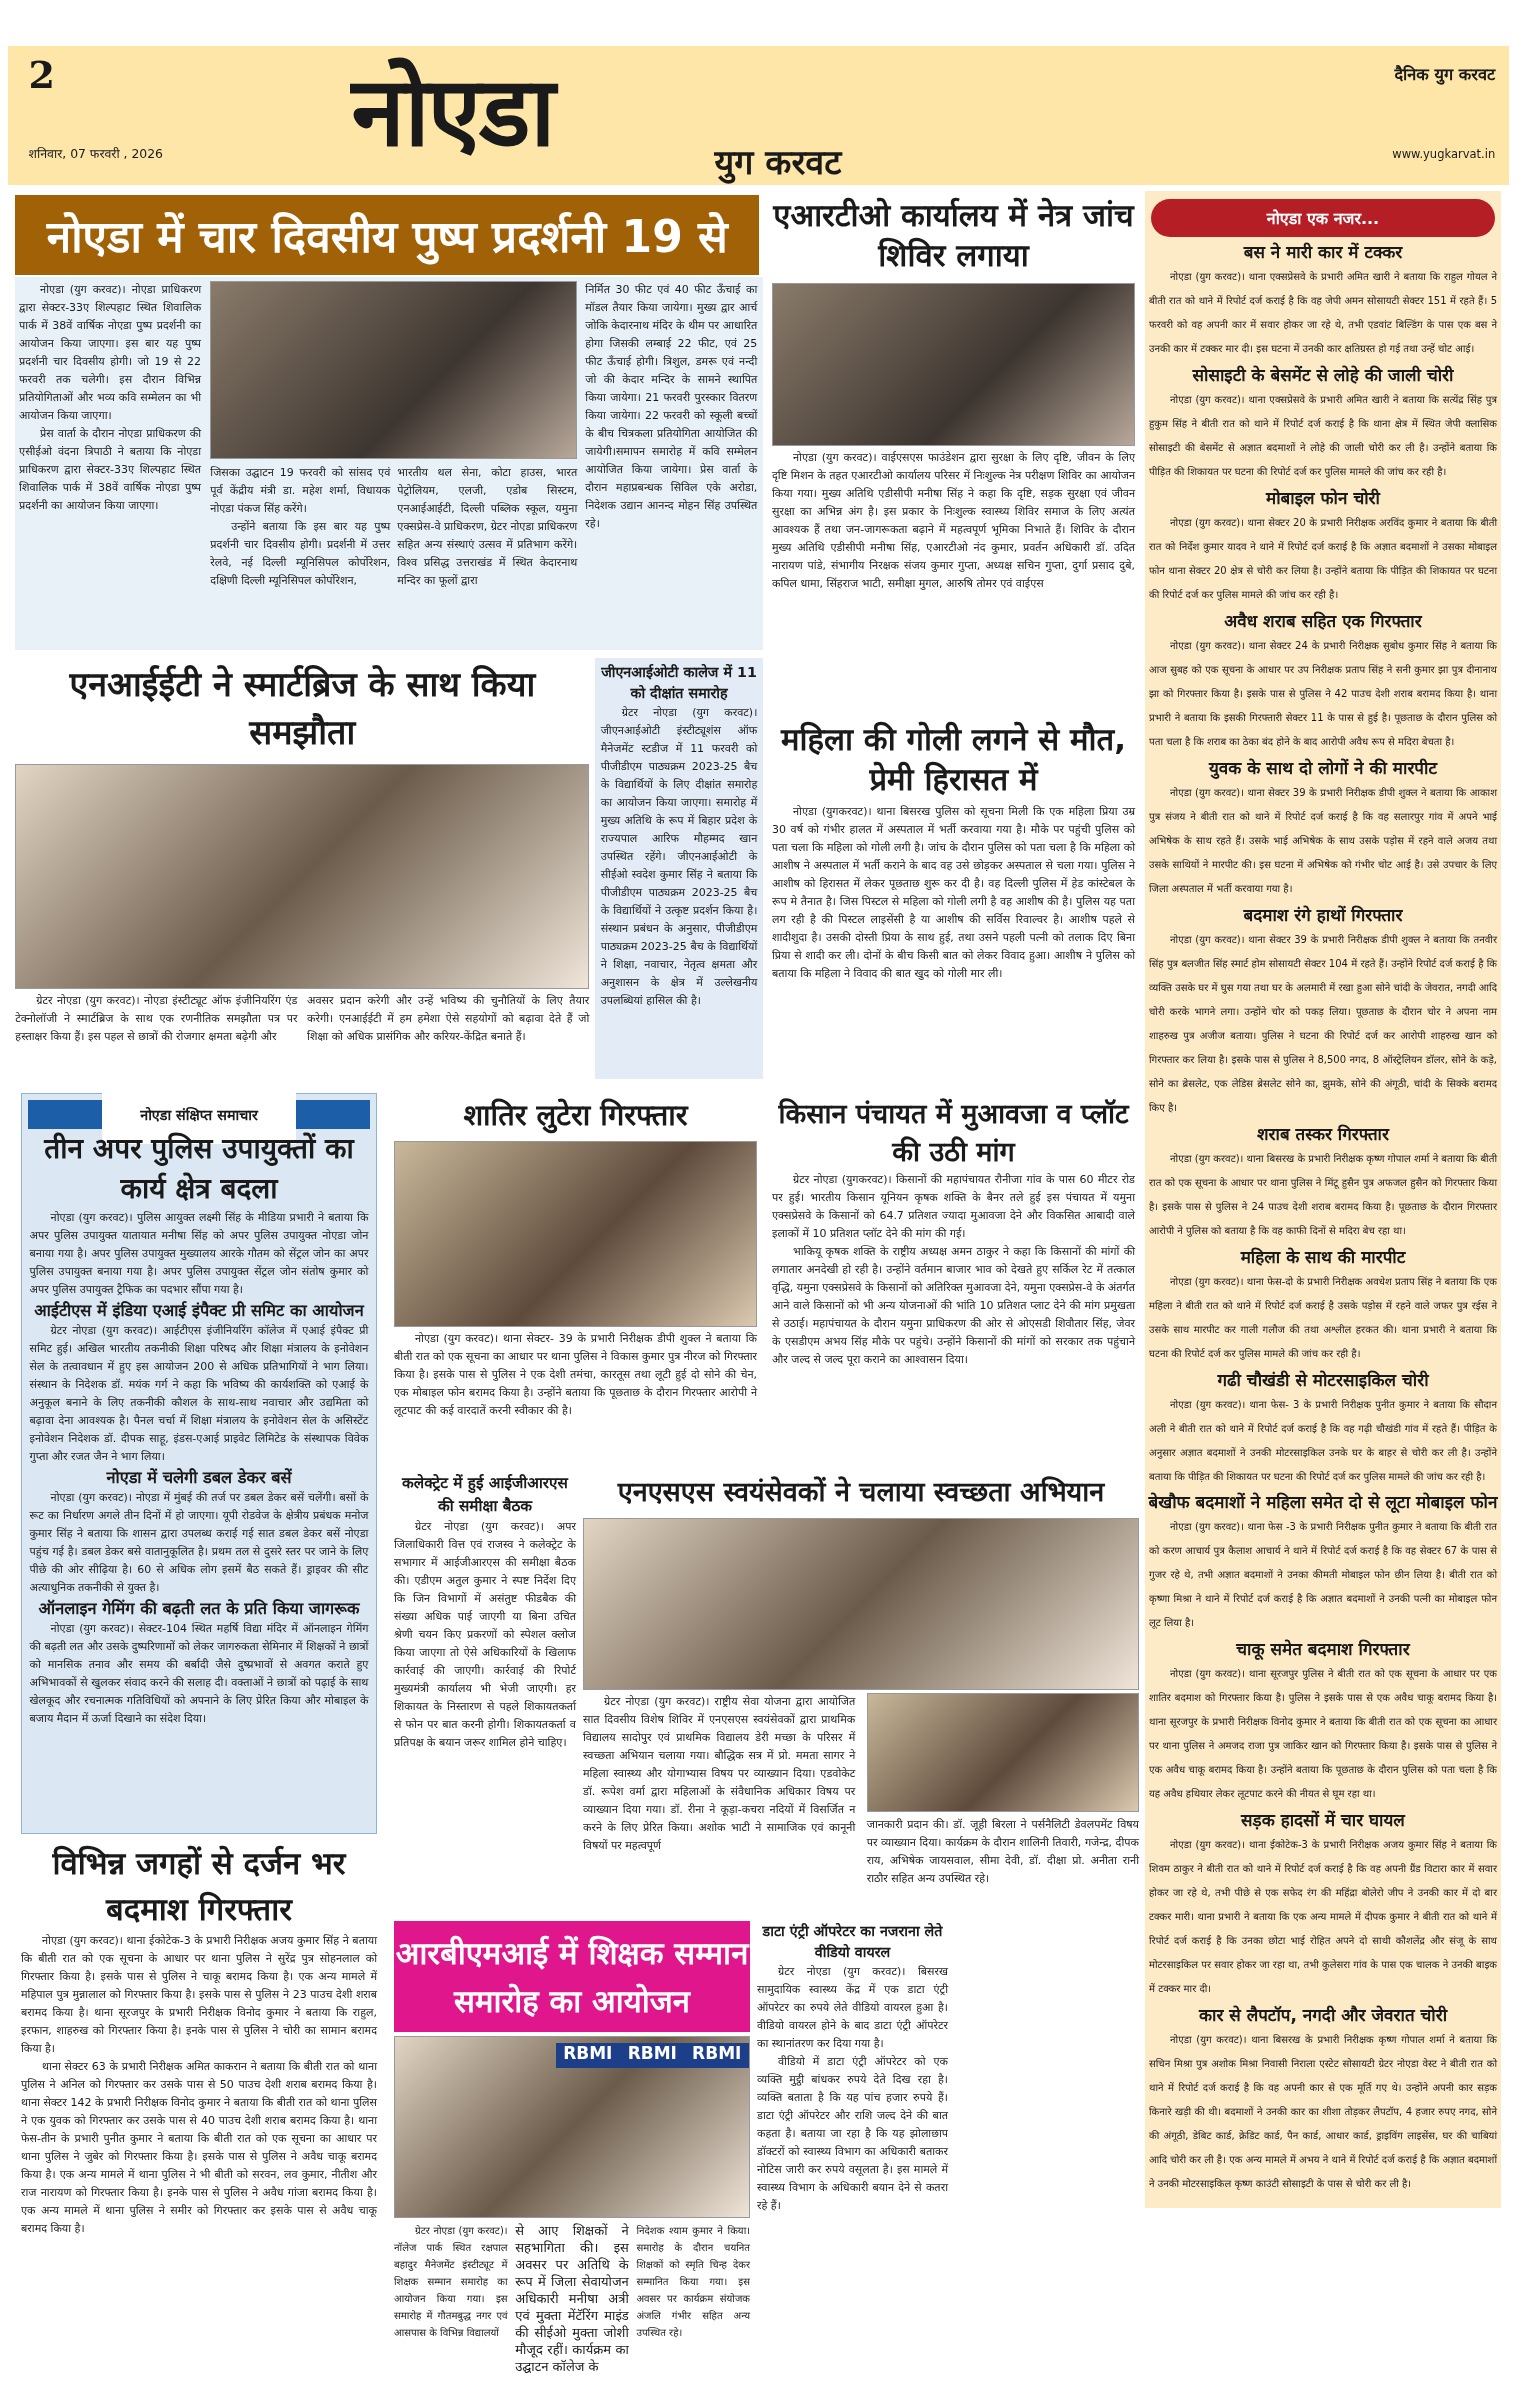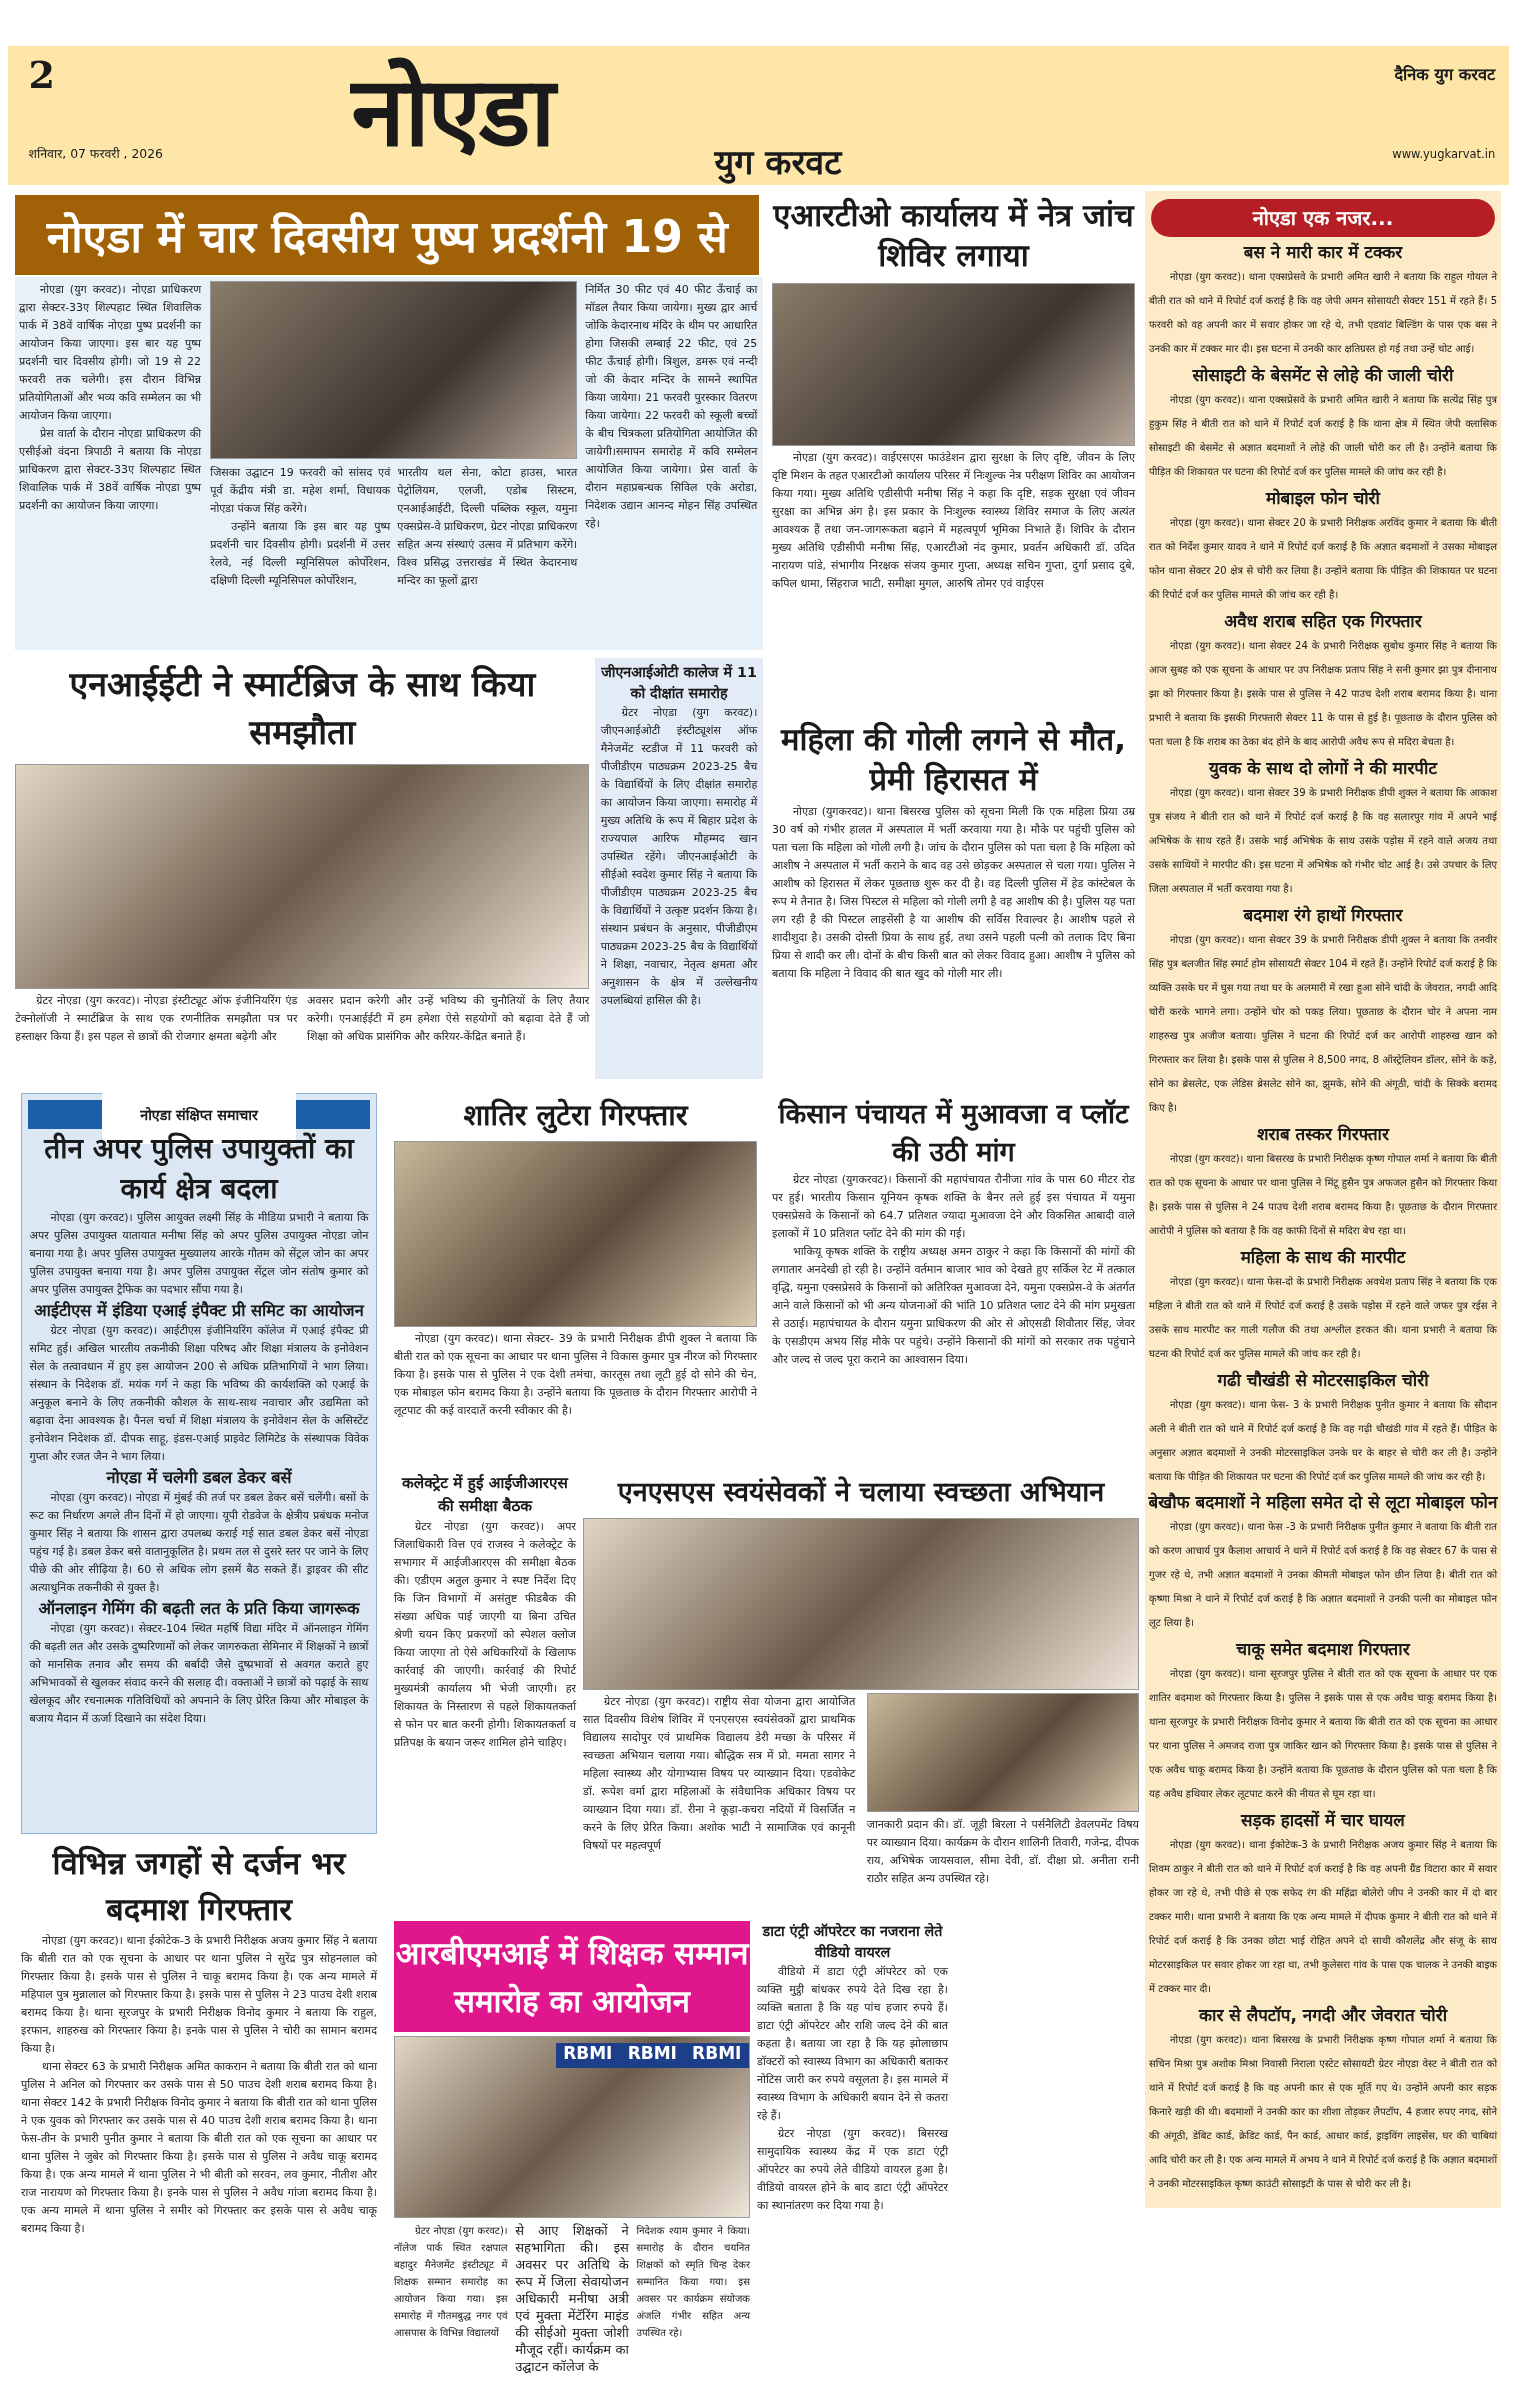--- a/index.html
+++ b/index.html
@@ -17,21 +17,21 @@
 .hl-blue{left:15.3px;top:195px;width:744px;height:80px;background:#a16207;color:#fff;font-size:44px;font-weight:bold;display:flex;align-items:center;justify-content:center}
 .flower-bg{left:15.3px;top:277px;width:748px;height:373px;background:#e8f1f8}
 .photo{background:linear-gradient(135deg,#8a7b6a,#3d3530 60%,#b8a89a);border:1px solid #999}
 .photo.warm{background:linear-gradient(135deg,#c9b89a,#5e4b3c 55%,#dcc9b0)}
 .photo.bright{background:linear-gradient(135deg,#e2d5c3,#6b5b4a 50%,#efe5d8)}
 .h-big{font-size:38px;font-weight:bold;line-height:48px;text-align:center}
 .h-mid{font-size:29px;font-weight:bold;line-height:40px;text-align:center}
 .h-small{font-size:16.3px;font-weight:bold;line-height:23px;text-align:center}
 .sidebox{background:#e3ecf6}
 .right-col{left:1145px;top:191px;width:356px;height:2017px;background:#fdebc8}
-.rc-head{margin:7.6px 5.7px 3.8px;height:38px;background:#b41e24;border-radius:19px;color:#fff;font-size:20px;font-weight:bold;display:flex;align-items:center;justify-content:center}
+.rc-head{margin:7.6px 5.7px 3.8px;height:38px;background:#b41e24;border-radius:19px;color:#fff;font-size:16px;font-weight:bold;display:flex;align-items:center;justify-content:center}
 .rc-h{font-size:17px;font-weight:bold;text-align:center;line-height:25px;margin-top:1.9px}
 .rc-p{font-size:10px;line-height:24px;padding:0 4px;text-align:justify;text-indent:21px}
 .brief{left:21px;top:1093px;width:356px;height:741px;background:#dbe8f3;border:1.9px solid #8fb3d4}
 .brief-head{margin:5.7px 5.7px 0;height:29px;background:#1d5ea8;display:flex;align-items:center;justify-content:center}
 .brief-head span{background:#fff;padding:20px 38px;font-size:14.3px;font-weight:bold}
 .brief p{padding:0 7.6px}
 .pink{left:394px;top:1921px;width:356px;height:111px;background:#e0168d;color:#fff;font-size:31px;font-weight:bold;line-height:48px;text-align:center;padding-top:7.6px}
 </style>
 </head>
 <body>
@@ -177,16 +177,16 @@
   <span style="color:#fff;background:#1d3f8a;height:25px;padding:0 7.6px;font-weight:bold;font-size:17px">RBMI</span>
 </div>
 <div class="abs" style="left:394px;top:2222px;width:356px;display:flex;gap:7.6px">
   <p style="flex:1;font-size:10px;line-height:17px">ग्रेटर नोएडा (युग करवट)। नॉलेज पार्क स्थित रक्षपाल बहादुर मैनेजमेंट इंस्टीट्यूट में शिक्षक सम्मान समारोह का आयोजन किया गया। इस समारोह में गौतमबुद्ध नगर एवं आसपास के विभिन्न विद्यालयों</p>
   <p style="flex:1;font-size:13px;line-height:17px;text-indent:0">से आए शिक्षकों ने सहभागिता की। इस अवसर पर अतिथि के रूप में जिला सेवायोजन अधिकारी मनीषा अत्री एवं मुक्ता मेंटॅरिंग माइंड की सीईओ मुक्ता जोशी मौजूद रहीं। कार्यक्रम का उद्घाटन कॉलेज के</p>
   <p style="flex:1;font-size:10px;line-height:17px;text-indent:0">निदेशक श्याम कुमार ने किया। समारोह के दौरान चयनित शिक्षकों को स्मृति चिन्ह देकर सम्मानित किया गया। इस अवसर पर कार्यक्रम संयोजक अंजलि गंभीर सहित अन्य उपस्थित रहे।</p>
 </div>
 
 <div class="abs" style="left:757px;top:1921px;width:191px">
   <div class="h-small" style="font-size:14.3px;line-height:21px">डाटा एंट्री ऑपरेटर का नजराना लेते वीडियो वायरल</div>
+  <p>ग्रेटर नोएडा (युग करवट)। बिसरख सामुदायिक स्वास्थ्य केंद्र में एक डाटा एंट्री ऑपरेटर का रुपये लेते वीडियो वायरल हुआ है। वीडियो वायरल होने के बाद डाटा एंट्री ऑपरेटर का स्थानांतरण कर दिया गया है।</p>
   <p>वीडियो में डाटा एंट्री ऑपरेटर को एक व्यक्ति मुट्ठी बांधकर रुपये देते दिख रहा है। व्यक्ति बताता है कि यह पांच हजार रुपये हैं। डाटा एंट्री ऑपरेटर और राशि जल्द देने की बात कहता है। बताया जा रहा है कि यह झोलाछाप डॉक्टरों को स्वास्थ्य विभाग का अधिकारी बताकर नोटिस जारी कर रुपये वसूलता है। इस मामले में स्वास्थ्य विभाग के अधिकारी बयान देने से कतरा रहे हैं।</p>
-  <p>ग्रेटर नोएडा (युग करवट)। बिसरख सामुदायिक स्वास्थ्य केंद्र में एक डाटा एंट्री ऑपरेटर का रुपये लेते वीडियो वायरल हुआ है। वीडियो वायरल होने के बाद डाटा एंट्री ऑपरेटर का स्थानांतरण कर दिया गया है।</p>
 </div>
 
 
 </body></html>

